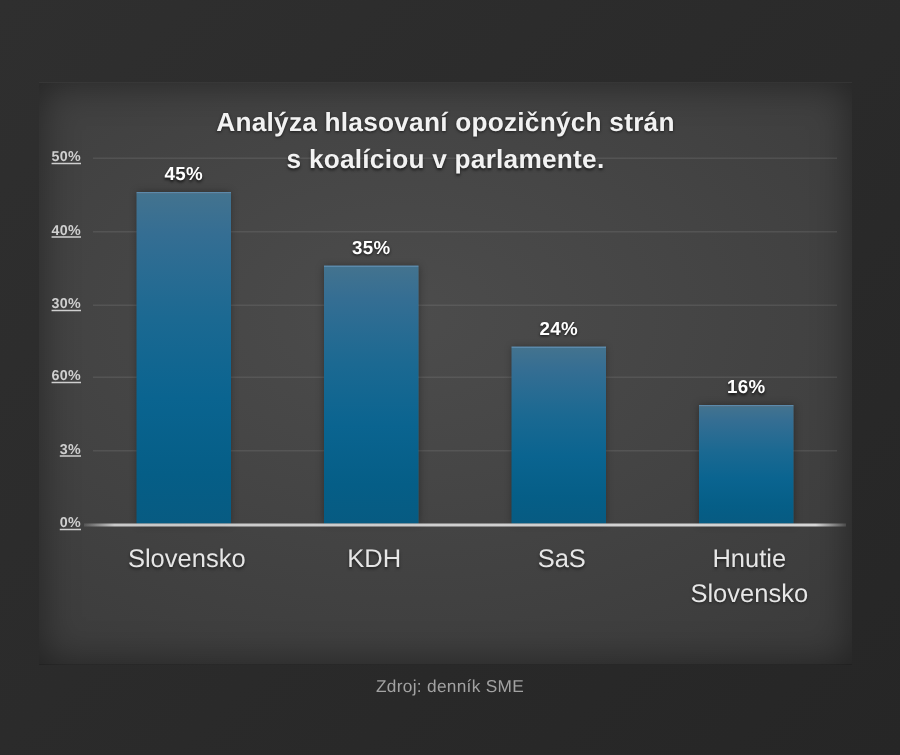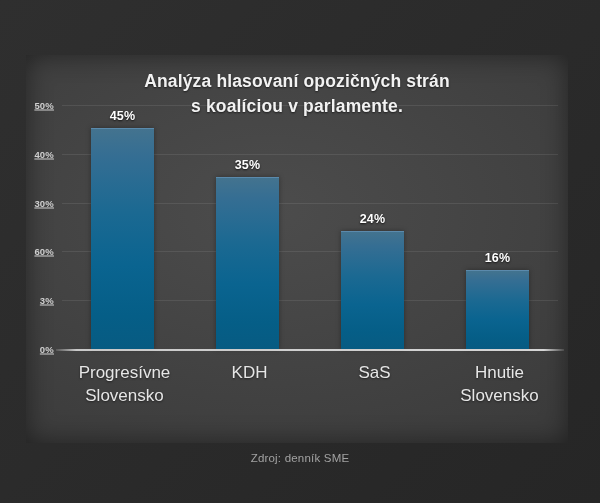--- a/index.html
+++ b/index.html
@@ -202,21 +202,20 @@
       <div class="bar-group" style="left:404px; width:63px; height:100%;">
         <div class="bar" id="bar-3" style="height: 78.08px;"></div>
         <div class="bar-value" id="bar-value-3" style="bottom: 84.08px;">16%</div>
       </div>
 
     </div>
 
     <div id="axis-baseline"></div>
 
     <div class="xlabel" style="left:36px; width:125px;">
-      <span class="lline">Progresívne</span>
       <span class="lline">Slovensko</span>
     </div>
 
     <div class="xlabel" style="left:286px; width:125px;">
       <span class="lline">SaS</span>
     </div>
 
     <div class="xlabel" style="left:161px; width:125px;">
       <span class="lline">KDH</span>
     </div>

